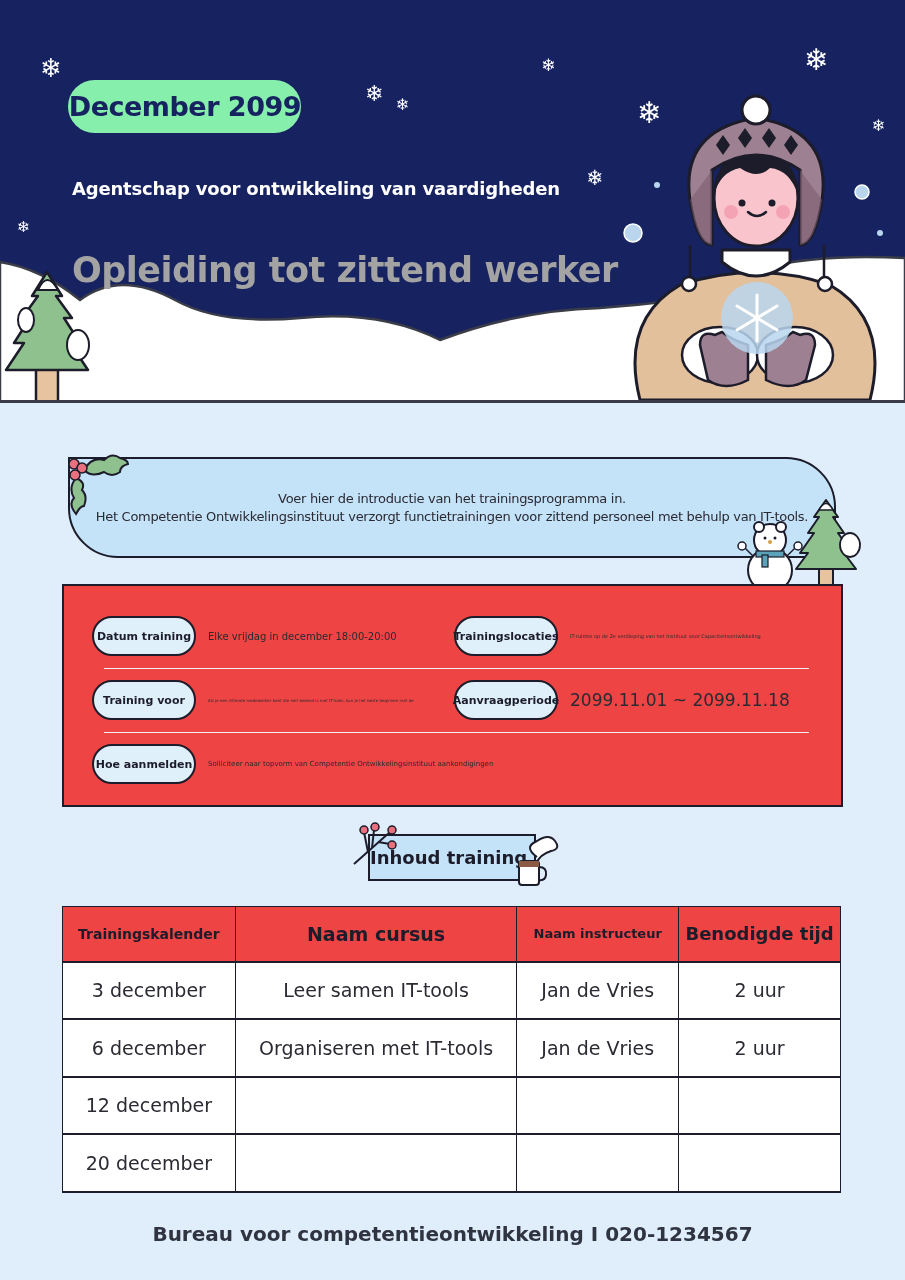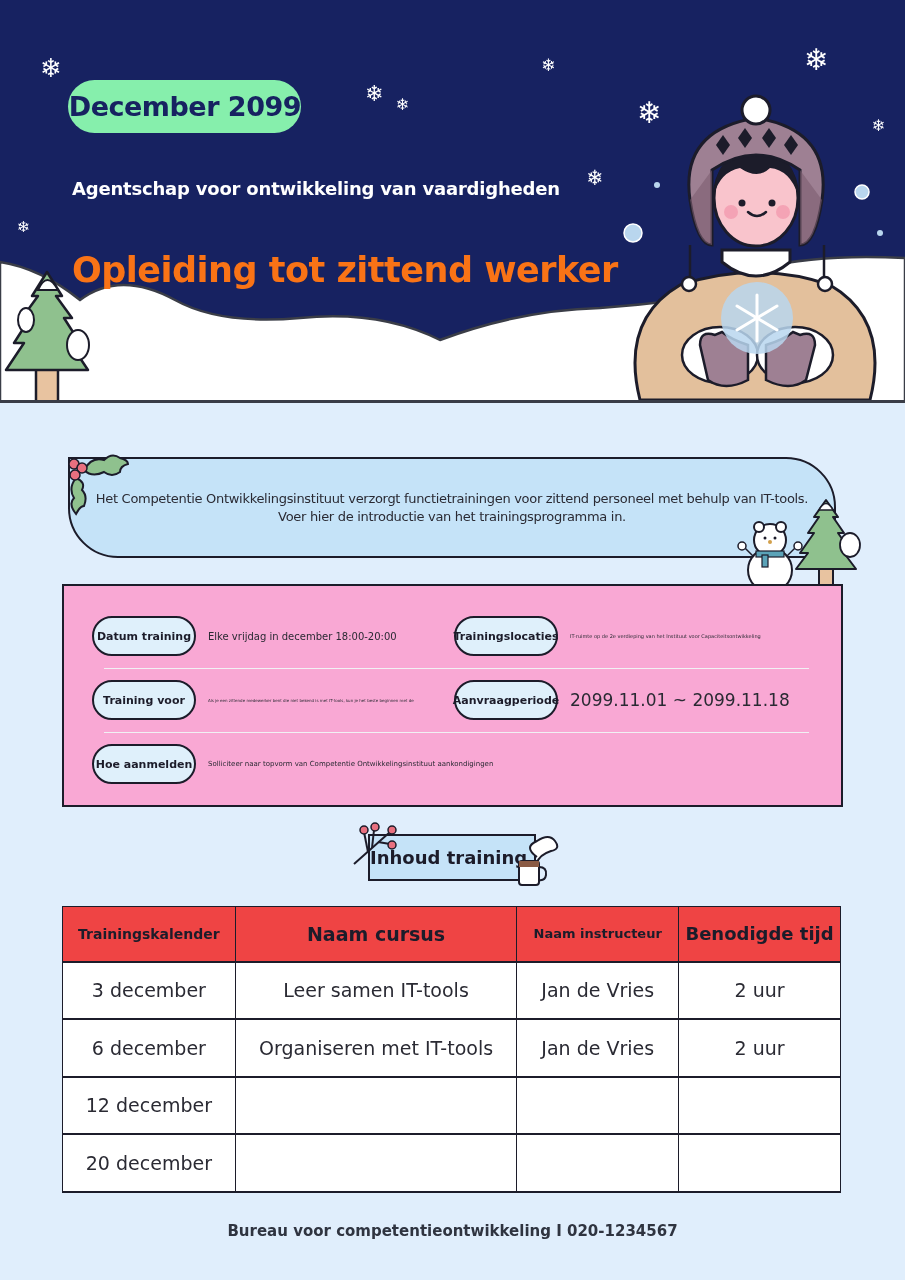--- a/index.html
+++ b/index.html
@@ -3,46 +3,46 @@
 <meta charset="utf-8">
 <style>
   * { box-sizing: border-box; margin: 0; padding: 0; }
   body { width: 905px; height: 1280px; overflow: hidden; background: #e0eefc; font-family: "DejaVu Sans", sans-serif; color: #1c1c2a; position: relative; }
   .header { position: absolute; left: 0; top: 0; width: 905px; height: 403px; background: #172261; overflow: hidden; }
   .header-bottom-line { position: absolute; left: 0; top: 400px; width: 905px; height: 3px; background: #3a3d47; }
   .snow-svg { position: absolute; left: 0; top: 0; }
   .date-pill { position: absolute; left: 68px; top: 80px; width: 233px; height: 53px; background: #86efac; border-radius: 27px; display: flex; align-items: center; justify-content: flex-end; }
   .date-pill span { font-family: "DejaVu Sans", sans-serif; font-weight: bold; font-size: 27px; color: #172261; letter-spacing: -0.5px; white-space: nowrap; }
   .agency { position: absolute; left: 72px; top: 178px; font-weight: bold; font-size: 18px; color: #fff; white-space: nowrap; letter-spacing: -0.2px; }
-  .main-title { position: absolute; left: 72px; top: 250px; font-weight: bold; font-size: 35px; color: #f97316; white-space: nowrap; letter-spacing: -0.5px; }
+  .main-title { position: absolute; left: 72px; top: 250px; font-weight: bold; font-size: 35px; color: #a3a3a3; white-space: nowrap; letter-spacing: -0.5px; }
   .flake { position: absolute; color: #fff; line-height: 1; }
 
   .intro { position: absolute; left: 68px; top: 457px; width: 768px; height: 101px; background: #c5e3f8; border: 2.5px solid #1c1c2a; border-radius: 0 50px 0 50px; display: flex; flex-direction: column; align-items: center; justify-content: center; text-align: center; }
   .intro p { font-size: 13px; color: #2a2a33; line-height: 1.35; white-space: nowrap; letter-spacing: -0.3px; }
 
-  .info-box { position: absolute; left: 62px; top: 584px; width: 781px; height: 223px; background: #f9a8d4; border: 2px solid #1c1c2a; }
+  .info-box { position: absolute; left: 62px; top: 584px; width: 781px; height: 223px; background: #ef4444; border: 2px solid #1c1c2a; }
   .info-row { position: absolute; display: flex; align-items: center; }
   .label-pill { width: 104px; height: 40px; border: 2px solid #1c1c2a; border-radius: 20px; background: #dff0fb; display: flex; align-items: center; justify-content: center; font-weight: bold; font-size: 11px; color: #1c1c2a; white-space: nowrap; flex-shrink: 0; }
   .info-value { margin-left: 12px; white-space: nowrap; color: #2a2a33; }
   .v-md { font-size: 10px; }
   .v-xs { font-size: 5px; }
   .v-sm { font-size: 7px; }
   .v-lg { font-size: 17px; }
   .divider { position: absolute; height: 1px; background: #f1f1f4; }
 
   .section-title { position: absolute; left: 368px; top: 834px; width: 168px; height: 47px; background: #c5e3f8; border: 2px solid #1c1c2a; display: flex; align-items: center; }
   .section-title span { font-weight: bold; font-size: 18px; color: #1c1c2a; white-space: nowrap; }
 
   table.schedule { position: absolute; left: 62px; top: 906px; width: 779px; border-collapse: collapse; background: #fff; }
   table.schedule th, table.schedule td { border: 1.5px solid #1c1c2a; text-align: center; vertical-align: middle; white-space: nowrap; }
   table.schedule th { background: #ef4444; height: 55px; font-weight: bold; color: #1c1c2a; }
   table.schedule td { height: 57.5px; font-size: 19px; color: #2a2a33; }
   table.schedule tr { border-bottom: 2px solid #1c1c2a; }
   .col1 { width: 173px; } .col2 { width: 282px; } .col3 { width: 162px; } .col4 { width: 162px; }
-  .footer { position: absolute; left: 0; top: 1222px; width: 905px; text-align: center; font-weight: bold; font-size: 15px; color: #2f3440; white-space: nowrap; }
+  .footer { position: absolute; left: 0; top: 1222px; width: 905px; text-align: center; font-weight: bold; font-size: 20px; color: #2f3440; white-space: nowrap; }
 </style>
 </head>
 <body>
 
 <div class="header">
   <svg class="snow-svg" width="905" height="403" viewBox="0 0 905 403">
 
     <path d="M0 262 Q40 268 80 300 Q120 270 175 300 Q220 325 300 318 Q380 310 440 340 Q520 310 600 308 Q640 305 680 300 Q760 250 905 258 L905 403 L0 403 Z" fill="#ffffff" stroke="#3a3d47" stroke-width="2.5"></path>
 
     <g>
@@ -106,22 +106,22 @@
 
   <div class="date-pill">
     <span>December 2099</span>
   </div>
   <div class="agency">Agentschap voor ontwikkeling van vaardigheden</div>
   <div class="main-title">Opleiding tot zittend werker</div>
 </div>
 <div class="header-bottom-line"></div>
 
 <div class="intro">
+  <p>Voer hier de introductie van het trainingsprogramma in.</p>
   <p>Het Competentie Ontwikkelingsinstituut verzorgt functietrainingen voor zittend personeel met behulp van IT-tools.</p>
-  <p>Voer hier de introductie van het trainingsprogramma in.</p>
 </div>
 <svg style="position:absolute;left:62px;top:448px;" width="70" height="70">
   <path d="M22 22 Q30 8 42 12 Q50 4 58 10 Q66 12 66 16 Q58 18 58 24 Q50 30 42 24 Q30 30 22 22 Z" fill="#8fc18e" stroke="#1c1c2a" stroke-width="2"></path>
   <path d="M14 30 Q6 40 12 50 Q6 56 14 66 Q18 58 22 58 Q26 48 20 42 Q24 34 14 30 Z" fill="#8fc18e" stroke="#1c1c2a" stroke-width="2"></path>
   <circle cx="12" cy="16" r="5" fill="#e8707f" stroke="#1c1c2a" stroke-width="1.5"></circle>
   <circle cx="20" cy="20" r="5" fill="#e8707f" stroke="#1c1c2a" stroke-width="1.5"></circle>
   <circle cx="13" cy="27" r="5" fill="#e8707f" stroke="#1c1c2a" stroke-width="1.5"></circle>
 </svg>
 <svg style="position:absolute;left:732px;top:495px;" width="130" height="95">
   <circle cx="38" cy="75" r="22" fill="#fff" stroke="#1c1c2a" stroke-width="2"></circle>

